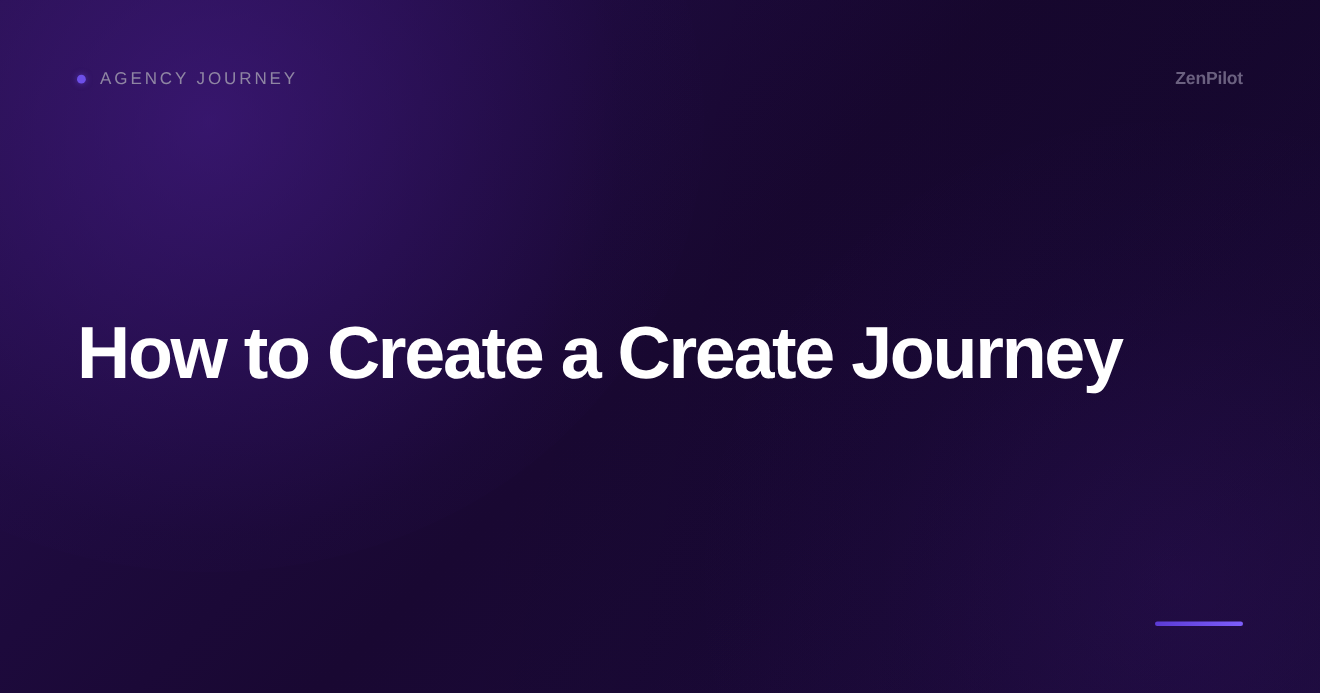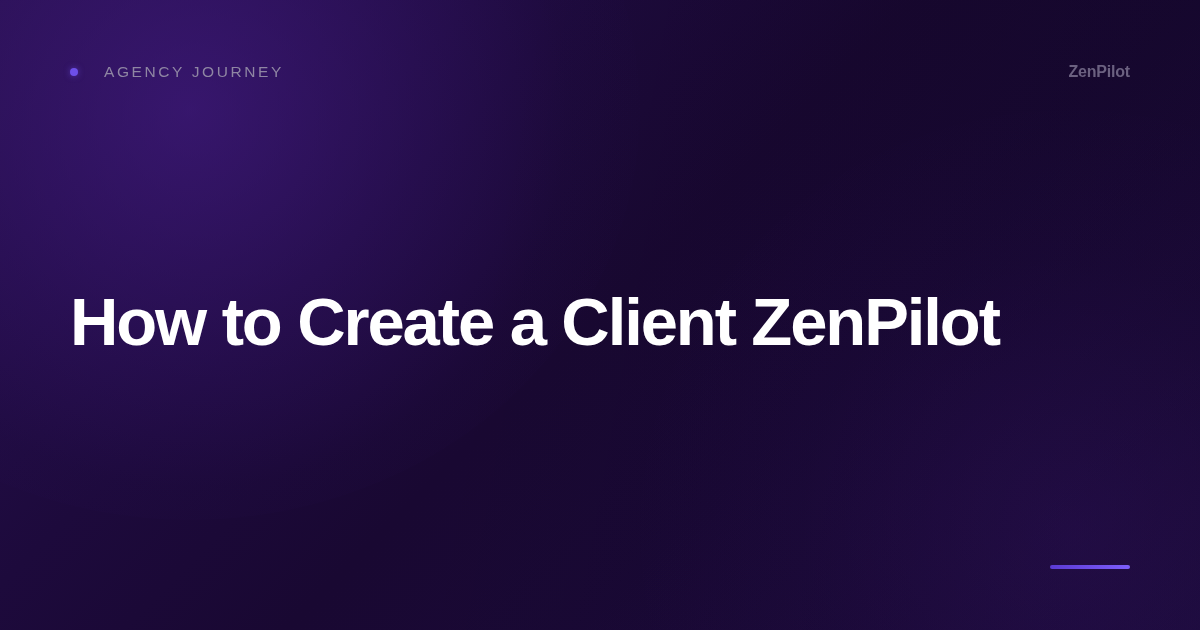--- a/index.html
+++ b/index.html
@@ -80,21 +80,21 @@
     top: 58px;
     height: 28px;
     display: flex;
     align-items: center;
     justify-content: space-between;
   }
 
   .eyebrow {
     display: flex;
     align-items: center;
-    gap: 26px;
+    gap: 13px;
   }
   .eyebrow-dot {
     width: 8px;
     height: 8px;
     border-radius: 50%;
     background: #6d4fe8;
     flex: 0 0 auto;
     box-shadow: 0 0 6px rgba(109, 79, 232, 0.55);
   }
   .eyebrow-label {
@@ -159,19 +159,19 @@
       <div class="eyebrow">
         <span class="eyebrow-dot"></span>
         <span class="eyebrow-label">AGENCY JOURNEY</span>
       </div>
 
       <div class="brand">ZenPilot</div>
 
     </div>
 
     <div class="headline-wrap">
-      <h1 class="headline">How to Create a Client ZenPilot</h1>
+      <h1 class="headline">How to Create a Create Journey</h1>
     </div>
 
     <div class="accent-bar"></div>
 
   </div>
 </div>
 
 </body></html>

